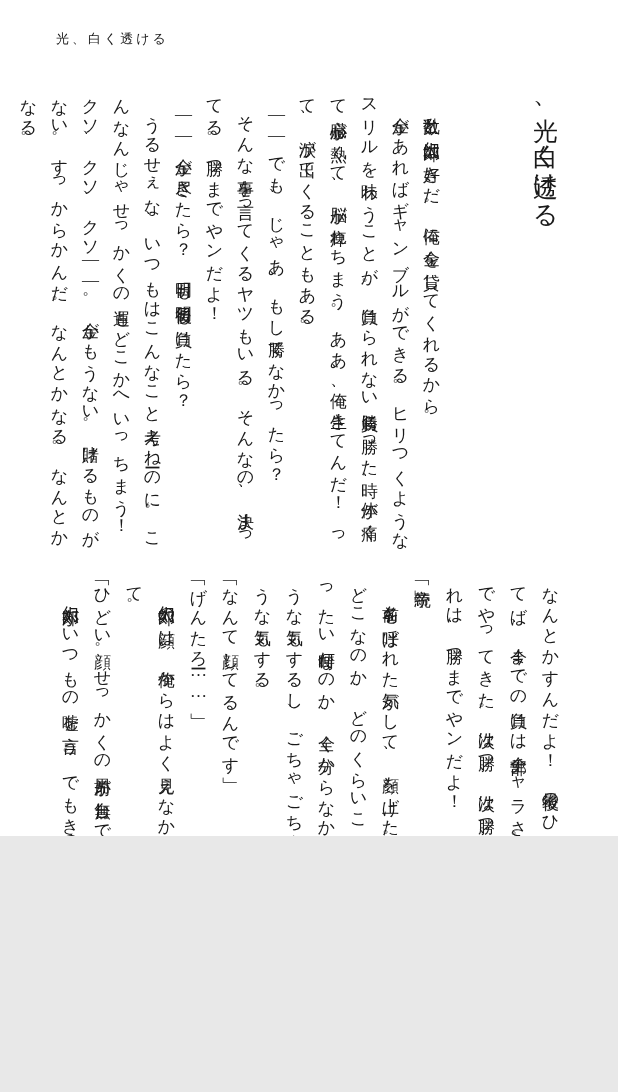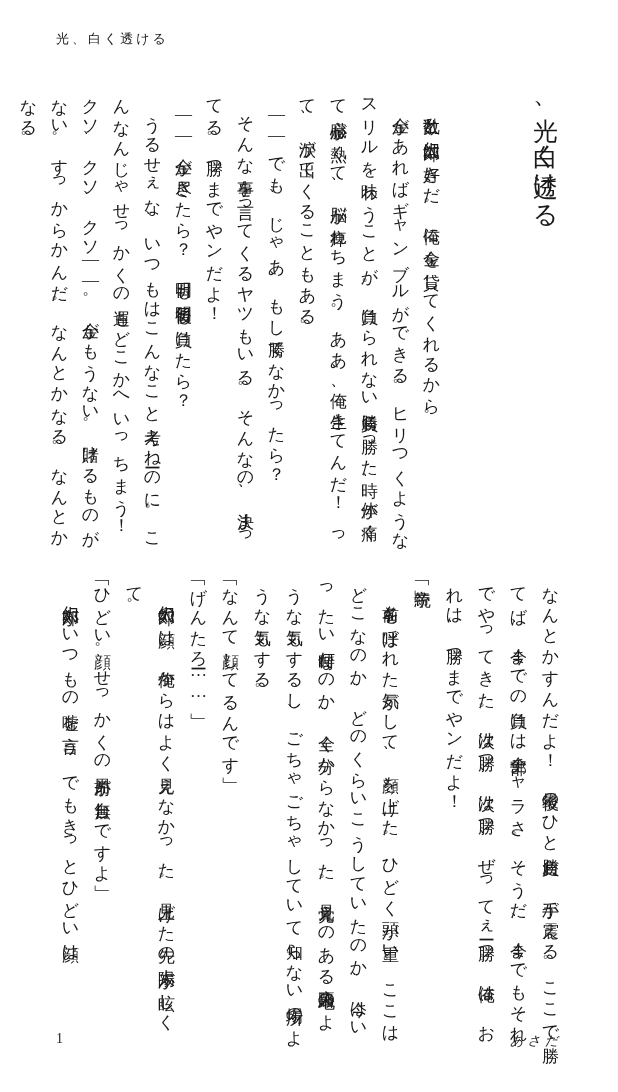--- a/index.html
+++ b/index.html
@@ -3,21 +3,21 @@
 <meta charset="utf-8">
 <style>
   html, body {
     margin: 0;
     padding: 0;
     background: #e8e8e8;
   }
   .page {
     position: relative;
     width: 618px;
-    height: 1092px;
+    height: 836px;
     background: #ffffff;
     color: #1a1a1a;
     font-family: "Liberation Serif", "DejaVu Serif", serif;
     overflow: hidden;
   }
   .vtext {
     writing-mode: vertical-rl;
     text-orientation: upright;
   }
   .running-header {

